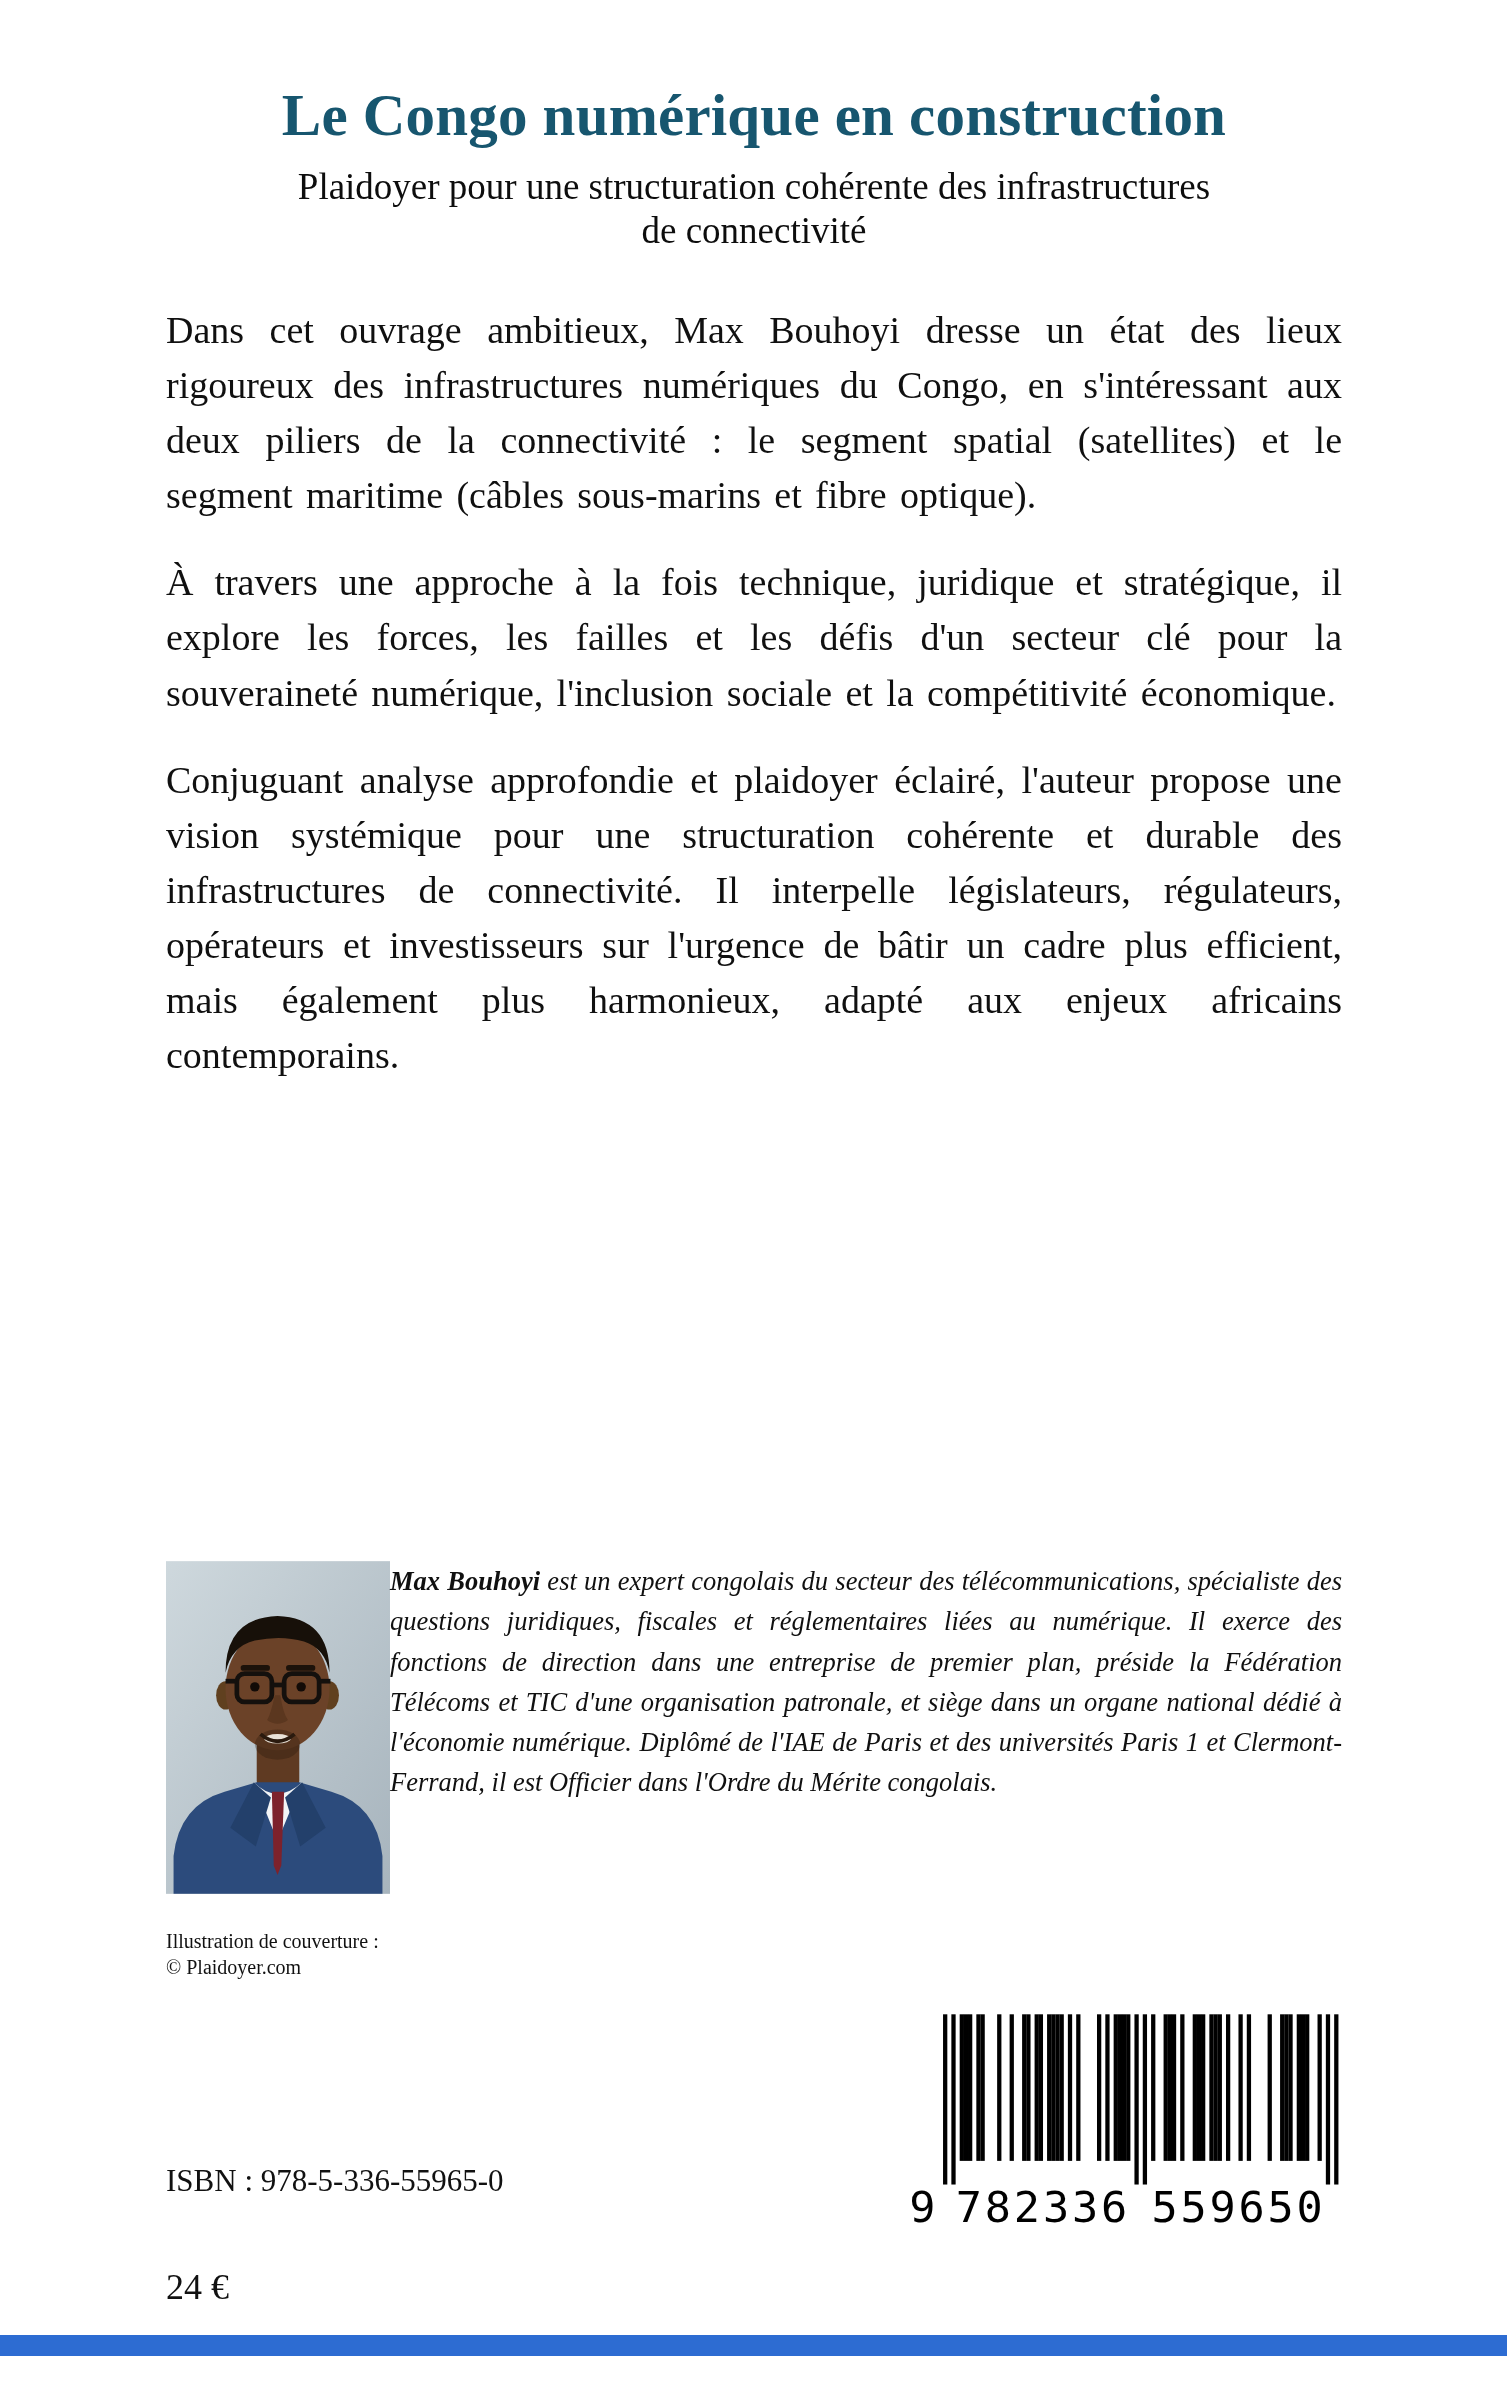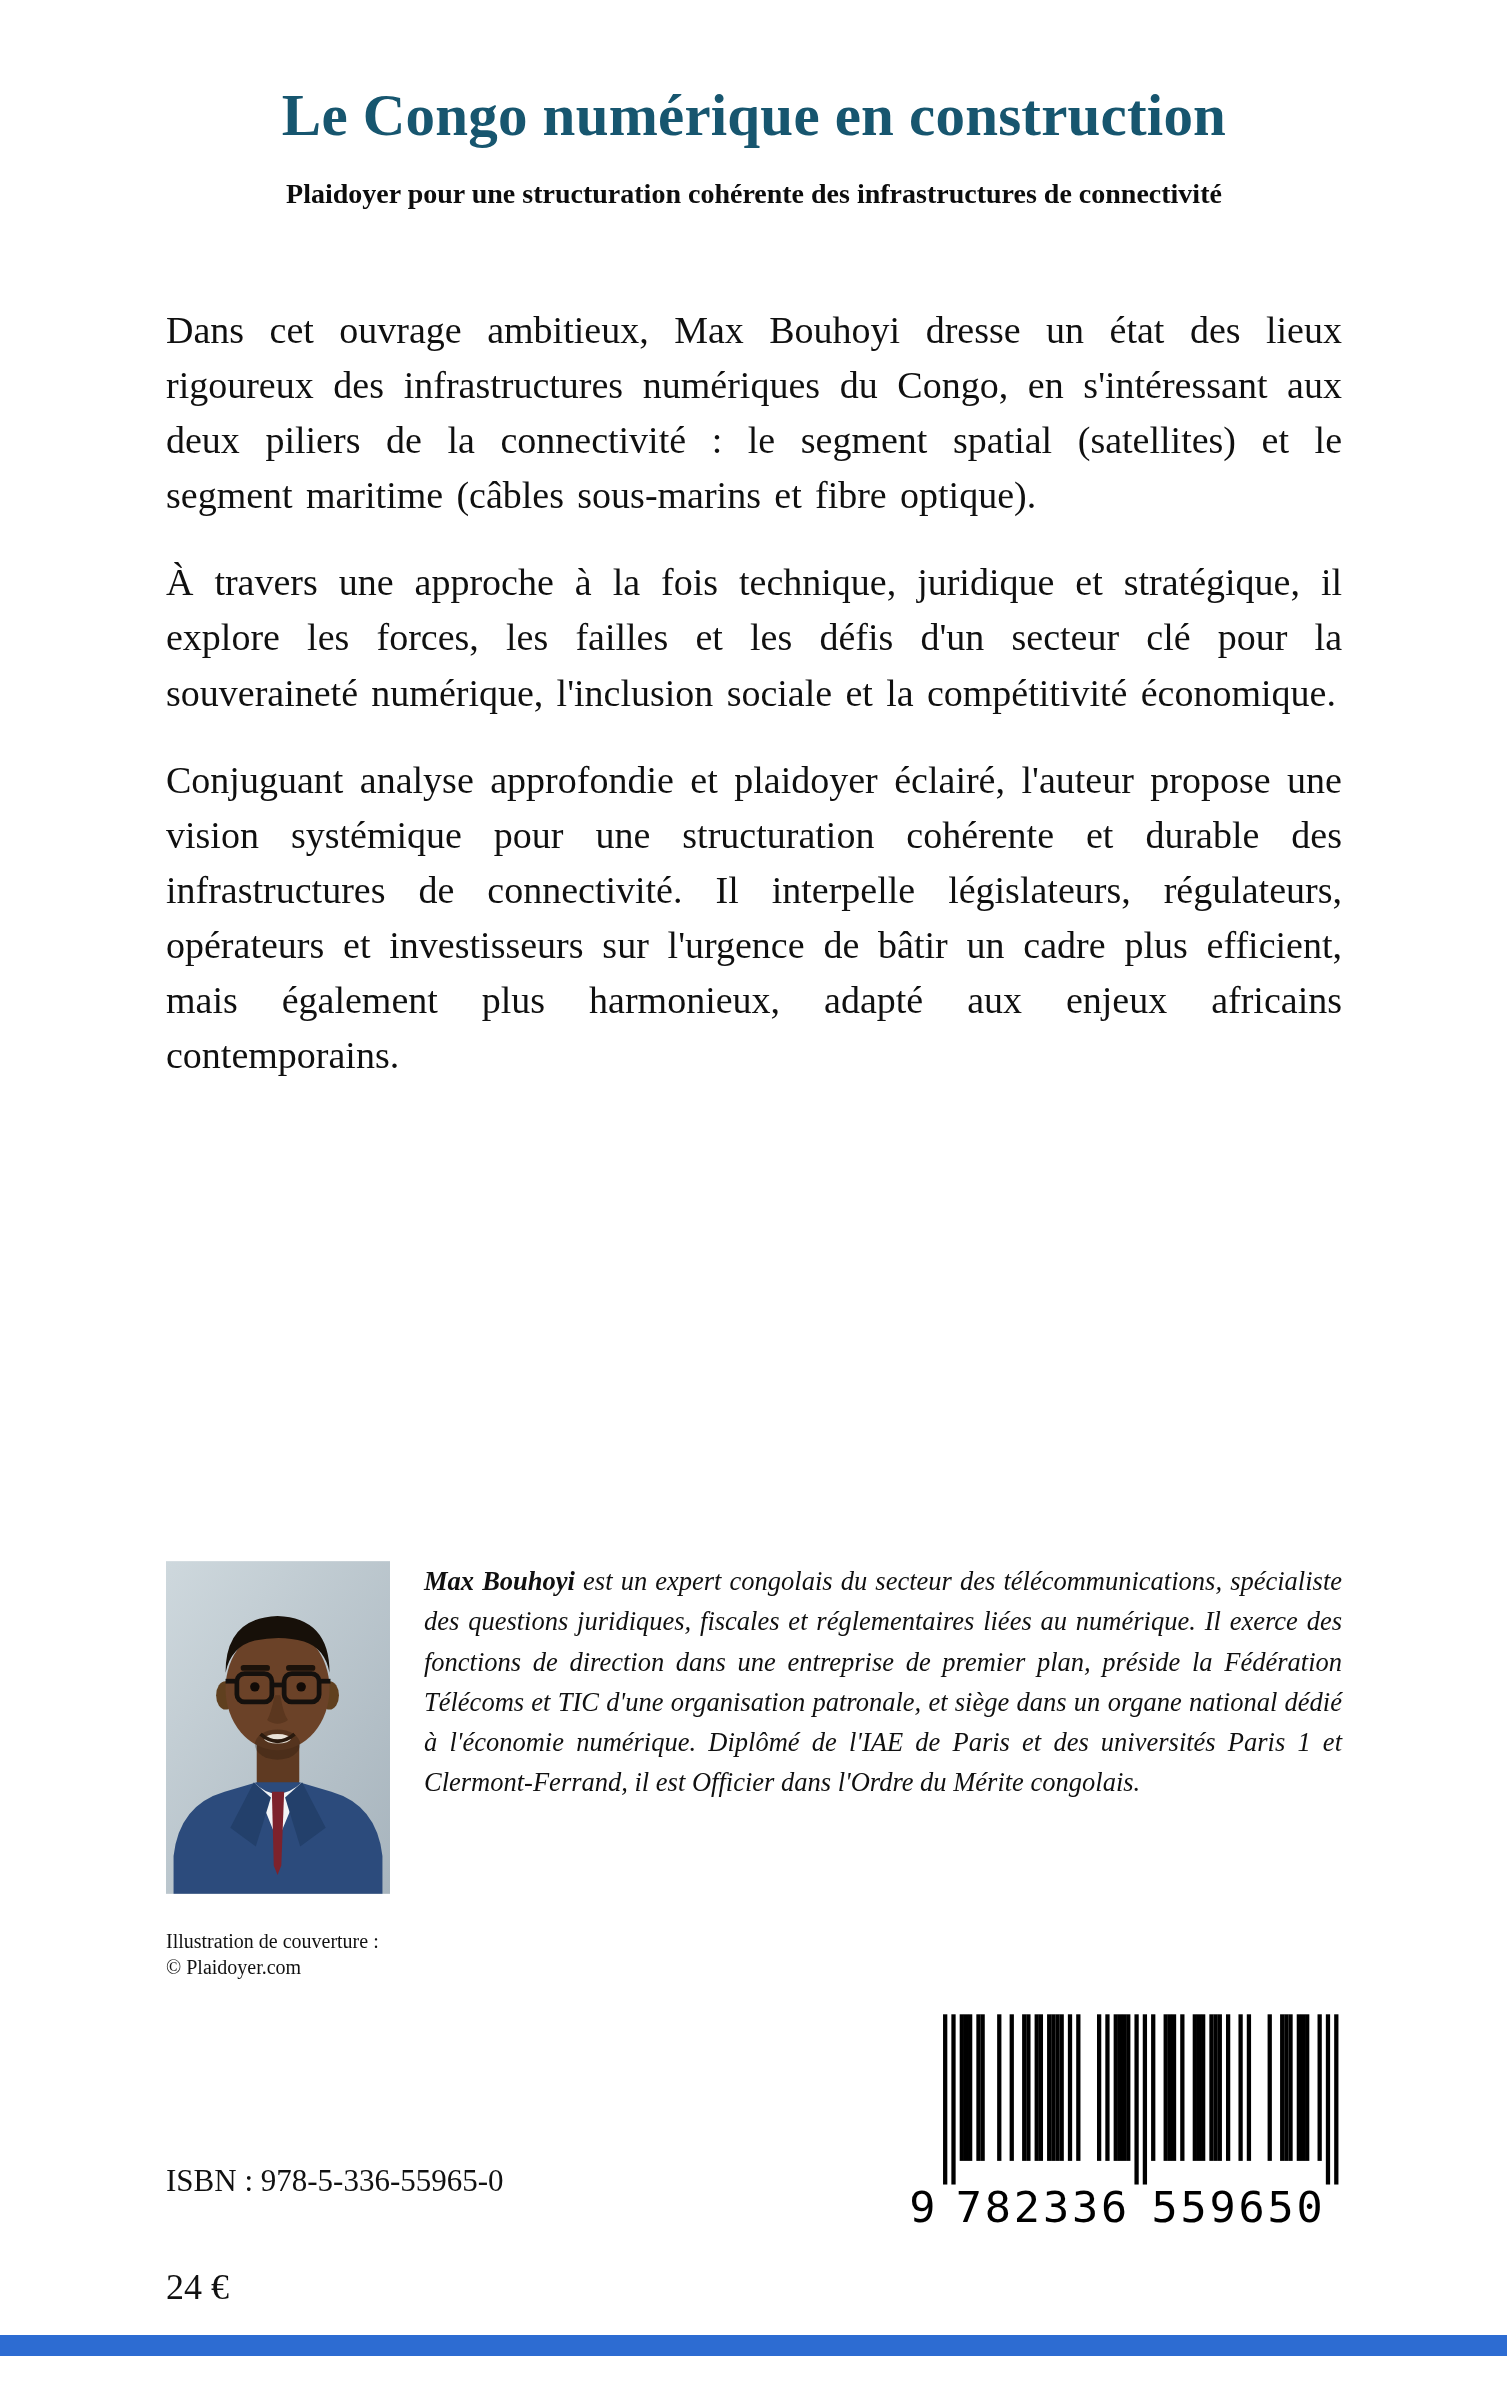--- a/index.html
+++ b/index.html
@@ -14,38 +14,38 @@
     overflow:hidden;
   }
   
   .header { position:absolute; top:81px; left:0; right:0; text-align:center; }
   .title {
     font-size:59px; font-weight:bold;
     color:var(--title, #17566f);
     letter-spacing:0.2px;
   }
   .subtitle {
-    margin:27px auto 0 auto;
+    margin:15px auto 0 auto;
     max-width:956px;
-    font-size:28px; font-weight:bold;
+    font-size:37px; font-weight:normal;
     line-height:1.18;
     color:#0d0d0d;
   }
   
   .synopsis { position:absolute; left:166px; right:166px; top:303px; }
   .synopsis p {
     font-size:38px;
     line-height:1.45;
     text-align:justify;
     word-spacing:0.10em;
     margin-bottom:32px;
     color:#101010;
   }
   
-  .author { position:absolute; left:166px; right:166px; top:1561px; display:flex; gap:34px; }
+  .author { position:absolute; left:166px; right:166px; top:1561px; display:flex; }
   .photo { flex:0 0 224px; width:224px; height:333px; }
   .bio {
     flex:1;
     font-size:26.5px;
     font-style:italic;
     line-height:1.52;
     text-align:justify;
     color:#101010;
   }
   .bio b { font-weight:bold; }

